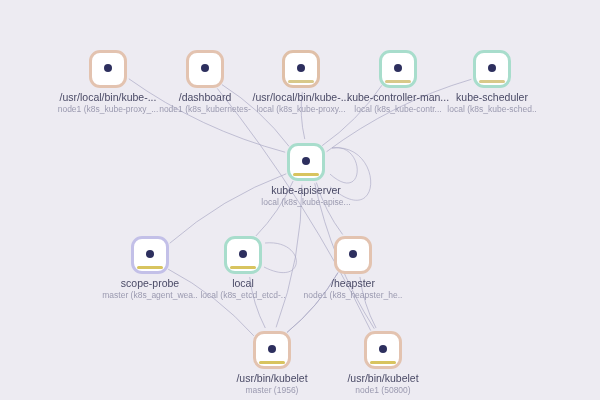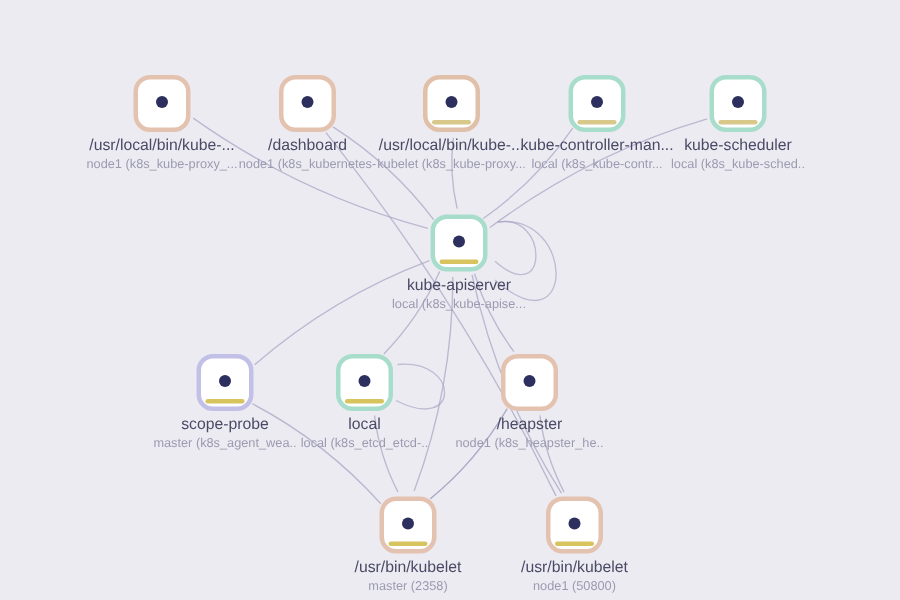--- a/index.html
+++ b/index.html
@@ -132,21 +132,21 @@
         </div>
         <div class="node-label">/dashboard</div>
         <div class="node-sublabel">node1 (k8s_kubernetes-</div>
       </div>
       <div class="node" style="left: 301px; top: 55px;">
         <div class="node-shape" style="border-color: rgb(224, 192, 168);">
           <div class="node-dot" style="background: rgb(45, 47, 94);"></div>
           <div class="node-bar" style="background: rgb(216, 201, 138);"></div>
         </div>
         <div class="node-label">/usr/local/bin/kube-...</div>
-        <div class="node-sublabel">kubelet (k8s_kube-proxy...</div>
+        <div class="node-sublabel">local (k8s_kube-proxy...</div>
       </div>
       <div class="node" style="left: 398px; top: 55px;">
         <div class="node-shape" style="border-color: rgb(168, 221, 204);">
           <div class="node-dot" style="background: rgb(45, 47, 94);"></div>
           <div class="node-bar" style="background: rgb(216, 201, 138);"></div>
         </div>
         <div class="node-label">kube-controller-man...</div>
         <div class="node-sublabel">local (k8s_kube-contr...</div>
       </div>
       <div class="node" style="left: 492px; top: 55px;">
@@ -188,21 +188,21 @@
         </div>
         <div class="node-label">/heapster</div>
         <div class="node-sublabel">node1 (k8s_heapster_he..</div>
       </div>
       <div class="node" style="left: 272px; top: 336px;">
         <div class="node-shape" style="border-color: rgb(227, 195, 176);">
           <div class="node-dot" style="background: rgb(45, 47, 94);"></div>
           <div class="node-bar" style="background: rgb(216, 196, 95);"></div>
         </div>
         <div class="node-label">/usr/bin/kubelet</div>
-        <div class="node-sublabel">master (2358)</div>
+        <div class="node-sublabel">master (1956)</div>
       </div>
       <div class="node" style="left: 383px; top: 336px;">
         <div class="node-shape" style="border-color: rgb(227, 195, 176);">
           <div class="node-dot" style="background: rgb(45, 47, 94);"></div>
           <div class="node-bar" style="background: rgb(216, 196, 95);"></div>
         </div>
         <div class="node-label">/usr/bin/kubelet</div>
         <div class="node-sublabel">node1 (50800)</div>
       </div>
     </div>

